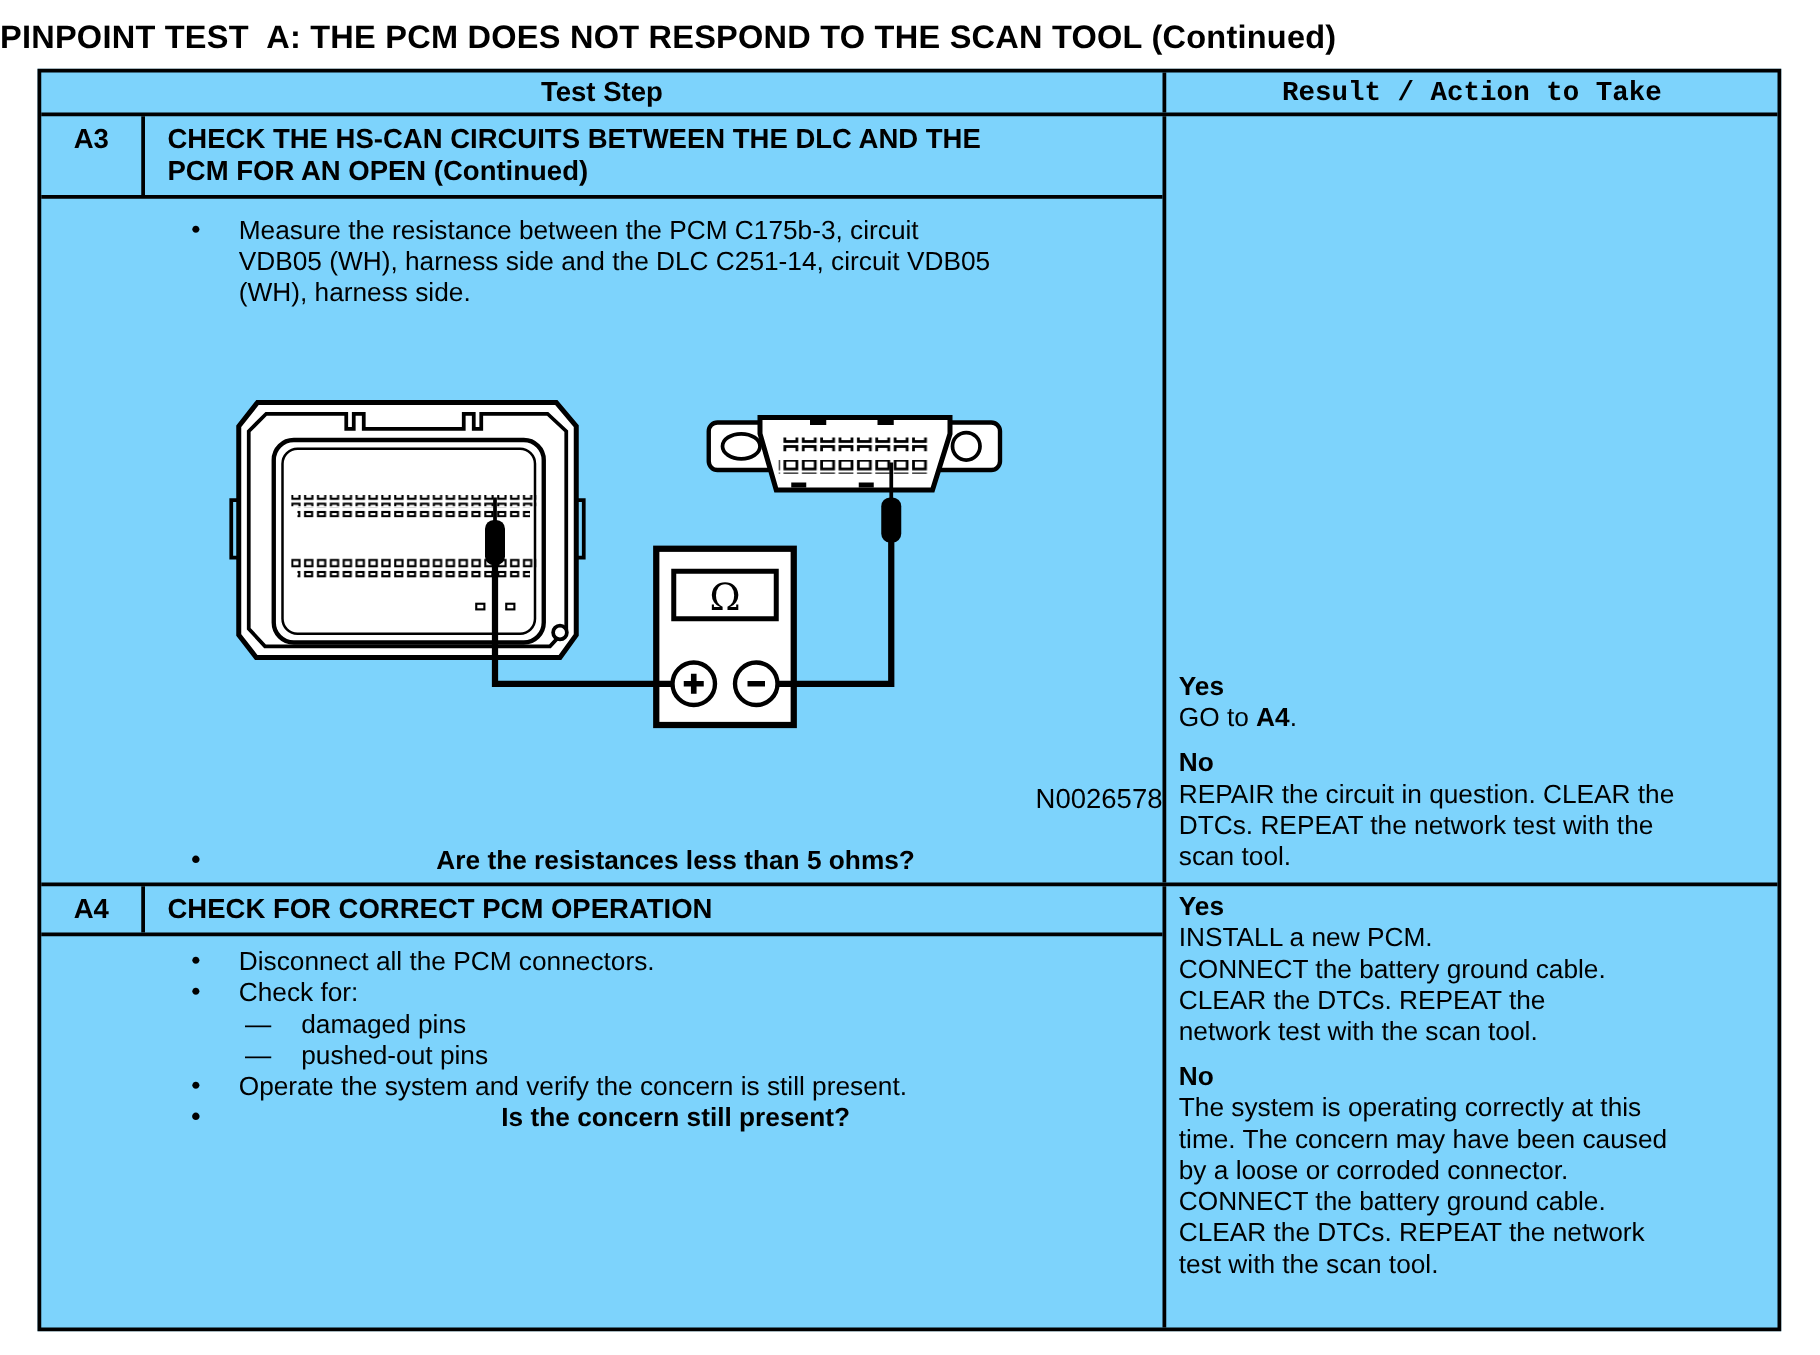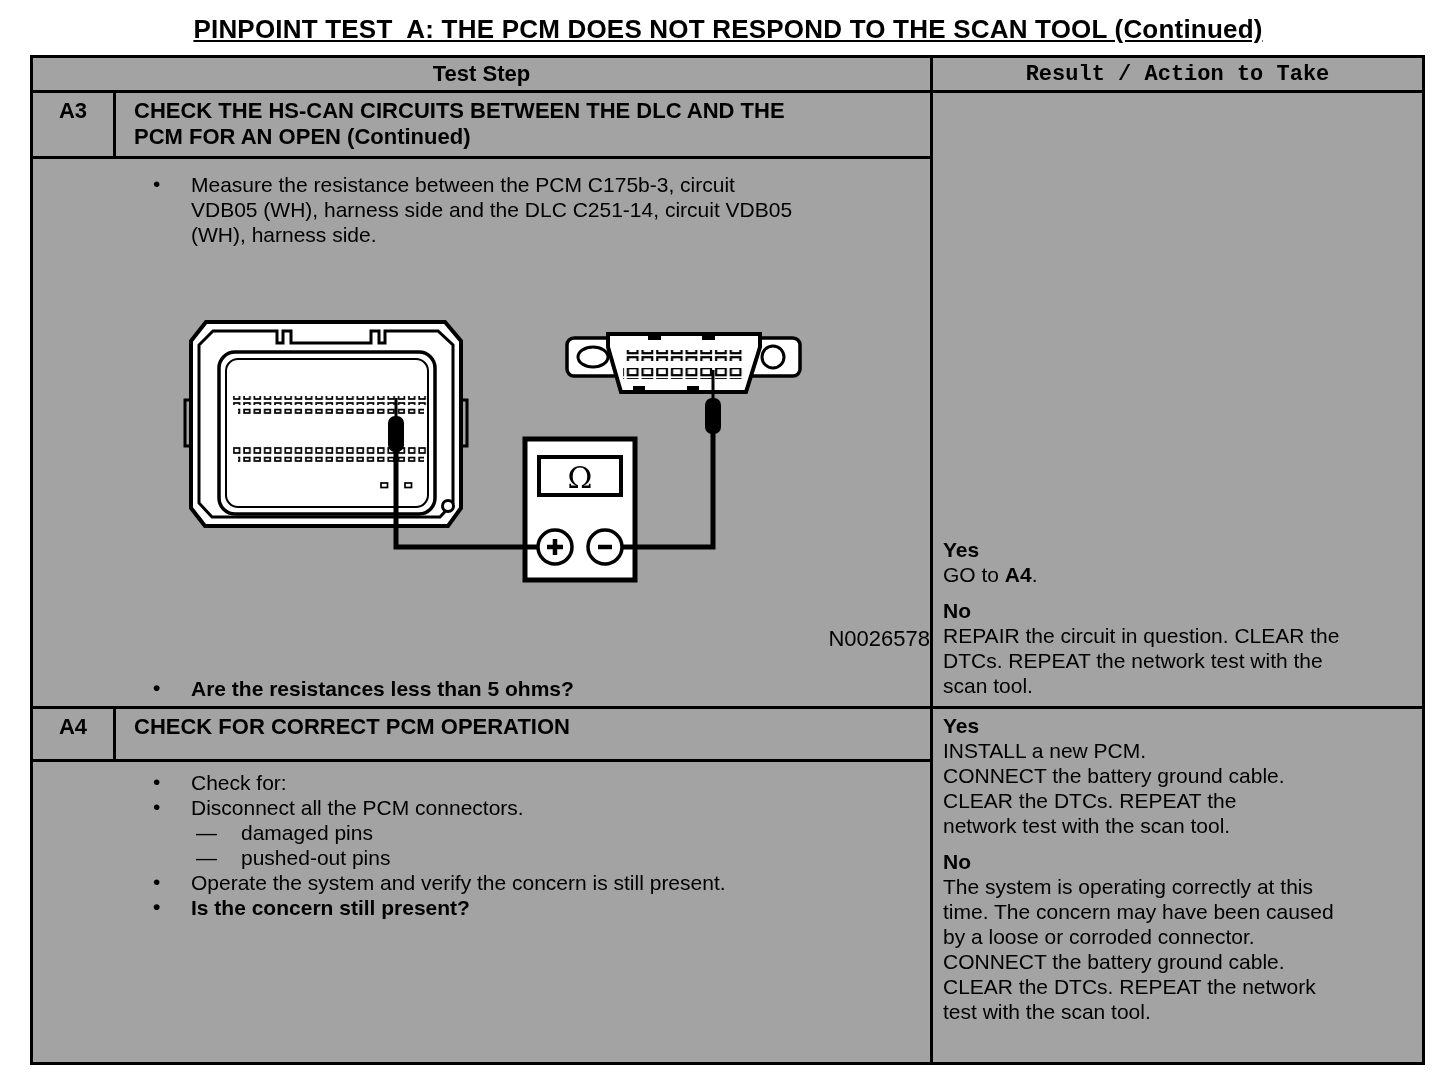--- a/index.html
+++ b/index.html
@@ -4,53 +4,52 @@
 <style>
   * { box-sizing: border-box; }
   html,body { margin:0; padding:0; background:#fff; }
   body {
     width:1456px; height:1084px;
     font-family:"Liberation Sans", sans-serif;
     color:#000; position:relative;
   }
   .page-title {
     margin:14px 0 0 0;
-    text-align:center;
+    text-align:left;
     font-size:26px; font-weight:bold;
     white-space:pre;
     letter-spacing:0.2px;
-    text-decoration:underline;
   }
   .pptable {
     position:absolute; left:30px; top:55px;
     width:1395px; height:1010px;
     border:3px solid #000;
     display:flex; flex-direction:column;
-    background:#a3a3a3;
+    background:#7dd3fc;
   }
   .thead { display:flex; border-bottom:3px solid #000; height:35px; font-weight:bold; font-size:22px; flex:0 0 auto; }
   .thead-c1 { width:900px; border-right:3px solid #000; display:flex; align-items:center; justify-content:center; }
   .thead-c2 { flex:1; display:flex; align-items:center; justify-content:center;font-family:Liberation Mono, monospace; }
 
   .trow { display:flex; }
   .row-a3 { height:613px; flex:0 0 auto; }
   .row-a4 { flex:1; border-top:3px solid #000; }
 
   .step-col { width:900px; border-right:3px solid #000; display:flex; flex-direction:column; }
   .step-head { display:flex; border-bottom:3px solid #000; font-weight:bold; font-size:22px; line-height:26px; flex:0 0 auto; }
-  .step-id { width:83px; border-right:3px solid #000; text-align:center; padding-top:5px; padding-bottom:19px; }
+  .step-id { width:83px; border-right:3px solid #000; text-align:center; padding-top:5px; padding-bottom:6px; }
   .step-title { flex:1; padding:5px 30px 6px 18px; white-space:pre-line; }
   .step-body { flex:1; font-size:21px; line-height:25px; padding-top:13px; overflow:hidden;margin-left:28px; }
   .row-a4 .step-body { padding-top:8px; }
 
   .bullet-item { position:relative; padding-left:130px; padding-right:40px; white-space:pre-line; }
   .bullet-item::before { content:"\2022"; position:absolute; left:92px; top:-1px; }
   .dash-item { position:relative; padding-left:180px; }
   .dash-item::before { content:"\2014"; position:absolute; left:135px; }
-  .bold { font-weight:bold; }
+  .bold { font-weight:bold;text-align:center; }
 
   .figure-wrap { margin:65px 0 0 110px; }
   .fig-label { margin:35px 0 0 117px; font-size:22px; line-height:20px;text-align:right; }
   .question { margin-top:27px; }
 
   .result-col { flex:1; display:flex; flex-direction:column; font-size:21px; line-height:25px; padding:4px 2px 8px 10px; }
   .row-a3 .result-col { justify-content:flex-end; }
   .res-label { font-weight:bold; }
   .res-text { white-space:pre-line; }
   .res-no-block { margin-top:11px; }
@@ -169,22 +168,22 @@
     </div>
   </div>
 
   <div class="trow row-a4">
     <div class="step-col">
       <div class="step-head">
         <div class="step-id">A4</div>
         <div class="step-title">CHECK FOR CORRECT PCM OPERATION</div>
       </div>
       <div class="step-body">
+        <div class="bullet-item">Disconnect all the PCM connectors.</div>
         <div class="bullet-item">Check for:</div>
-        <div class="bullet-item">Disconnect all the PCM connectors.</div>
         <div class="dash-item">damaged pins</div>
         <div class="dash-item">pushed-out pins</div>
         <div class="bullet-item">Operate the system and verify the concern is still present.</div>
         <div class="bullet-item bold">Is the concern still present?</div>
       </div>
     </div>
 
     <div class="result-col">
       <div>
         <div class="res-label">Yes</div>

